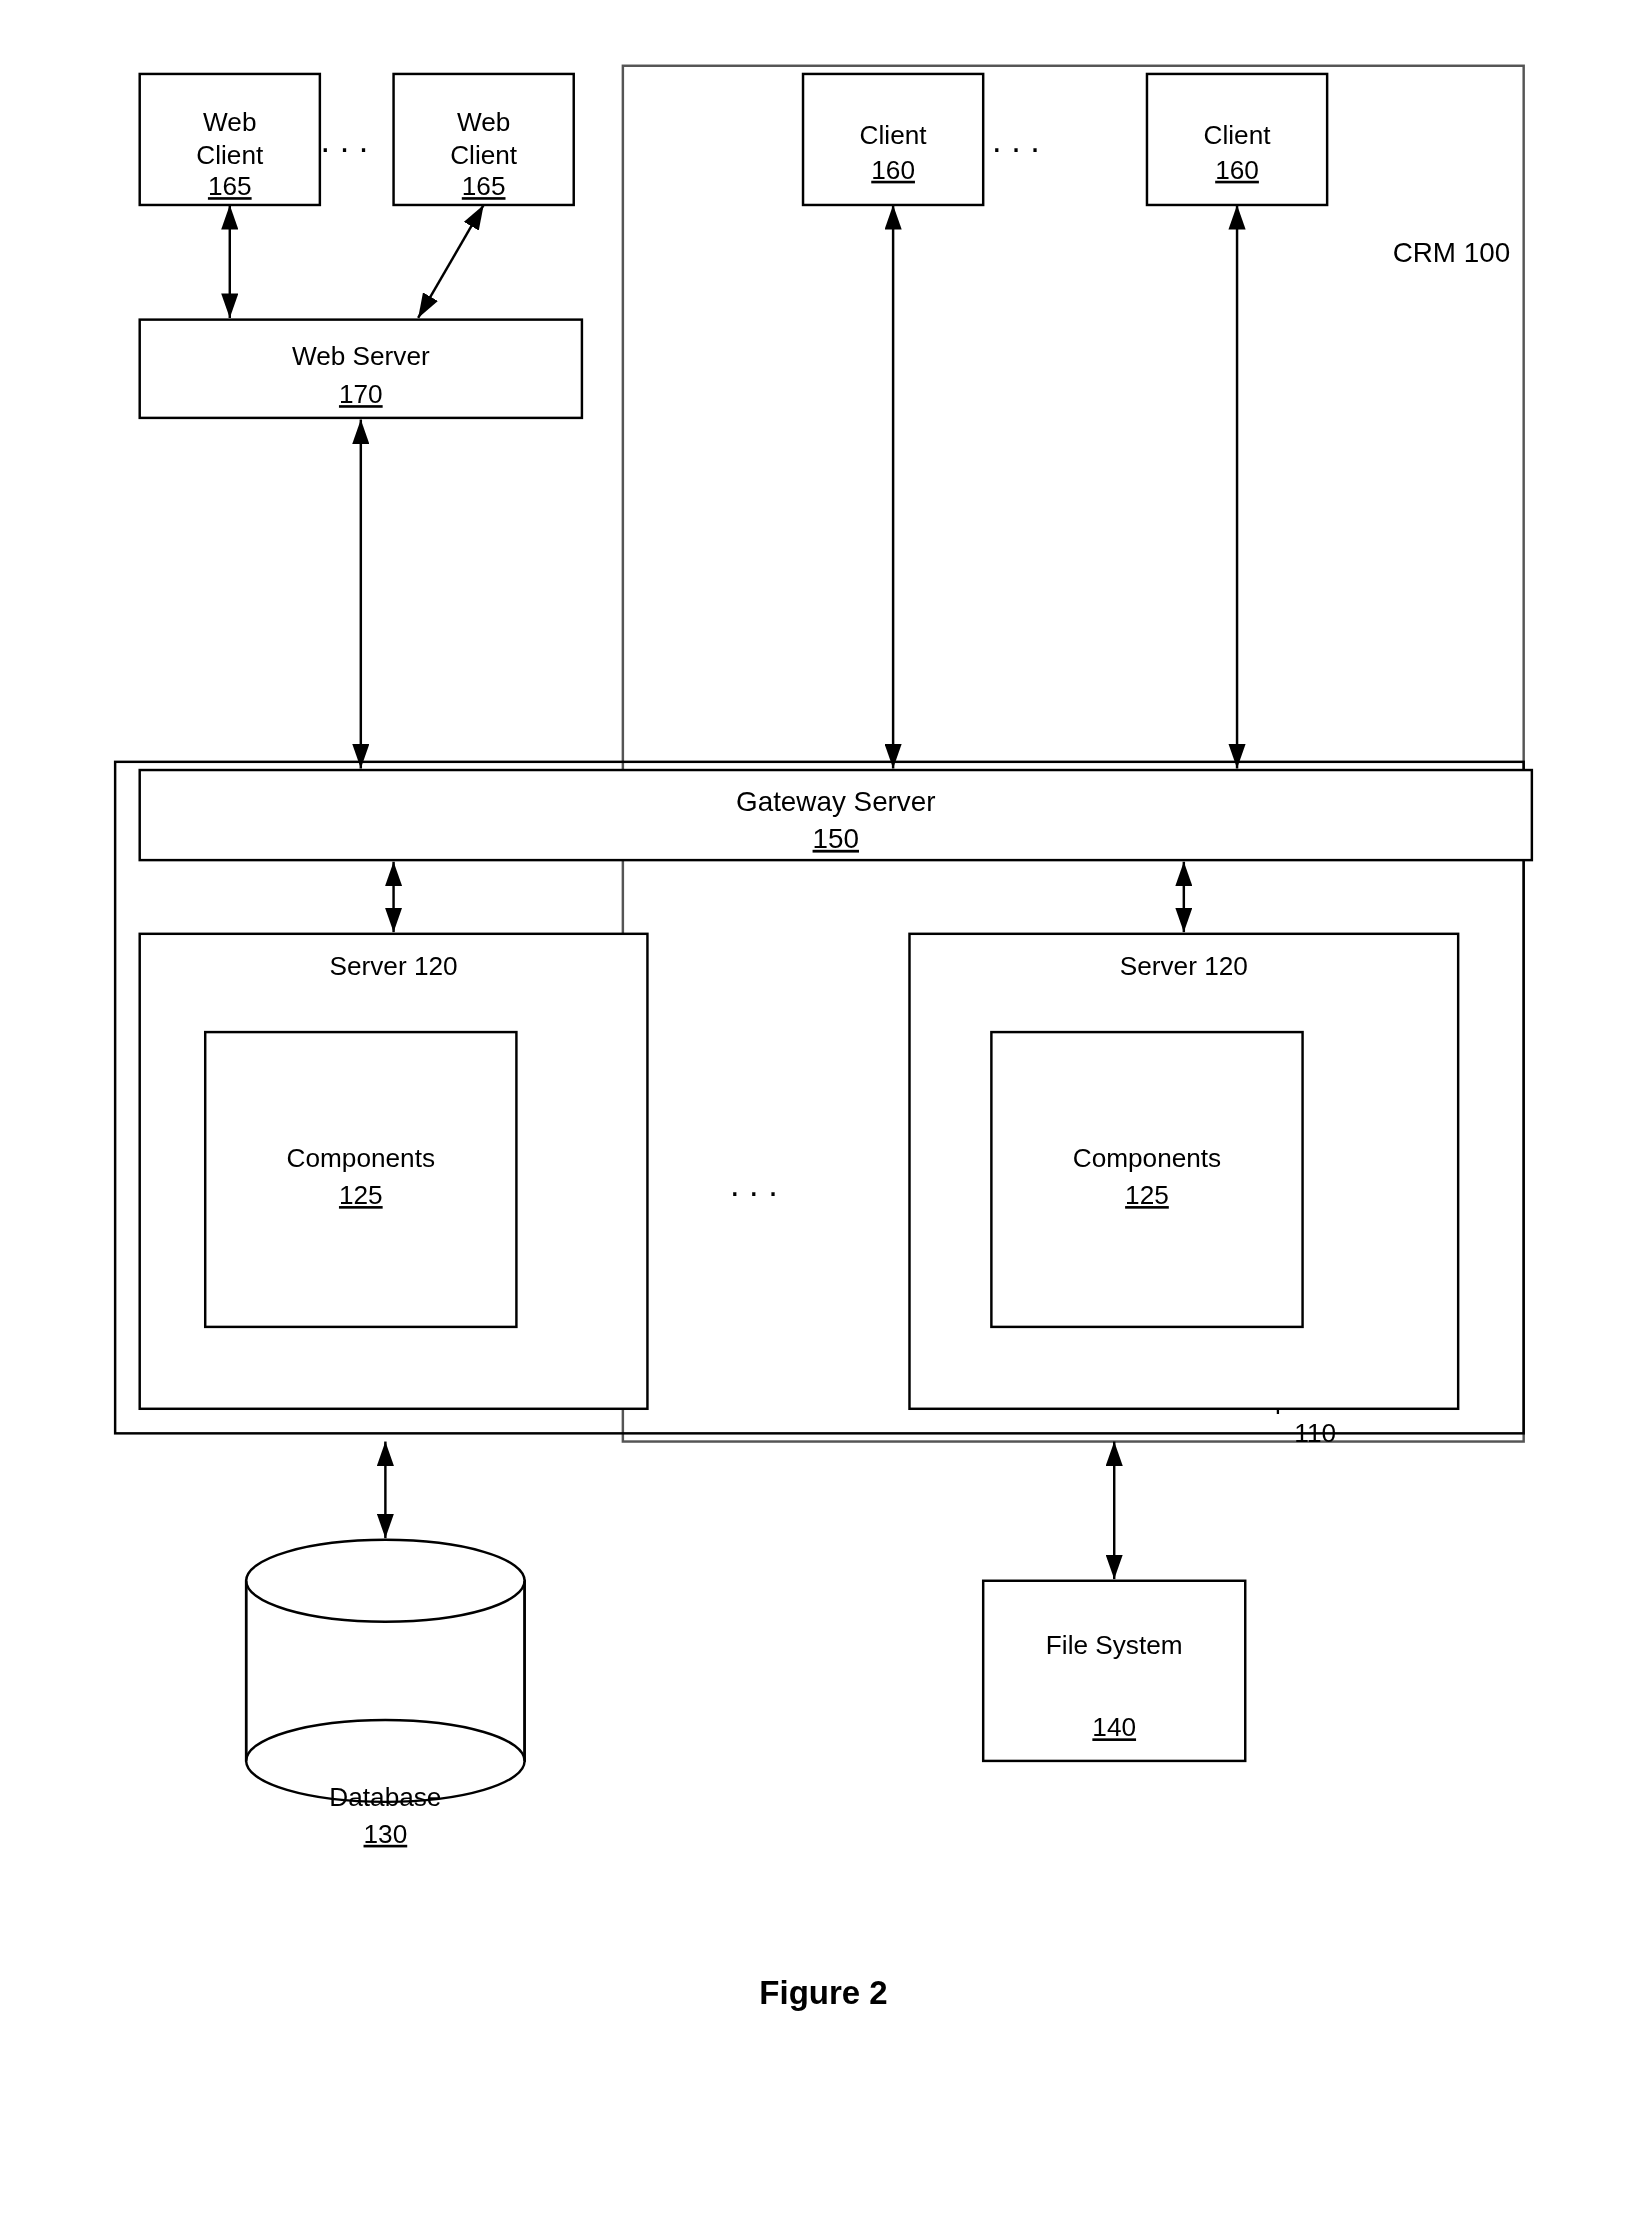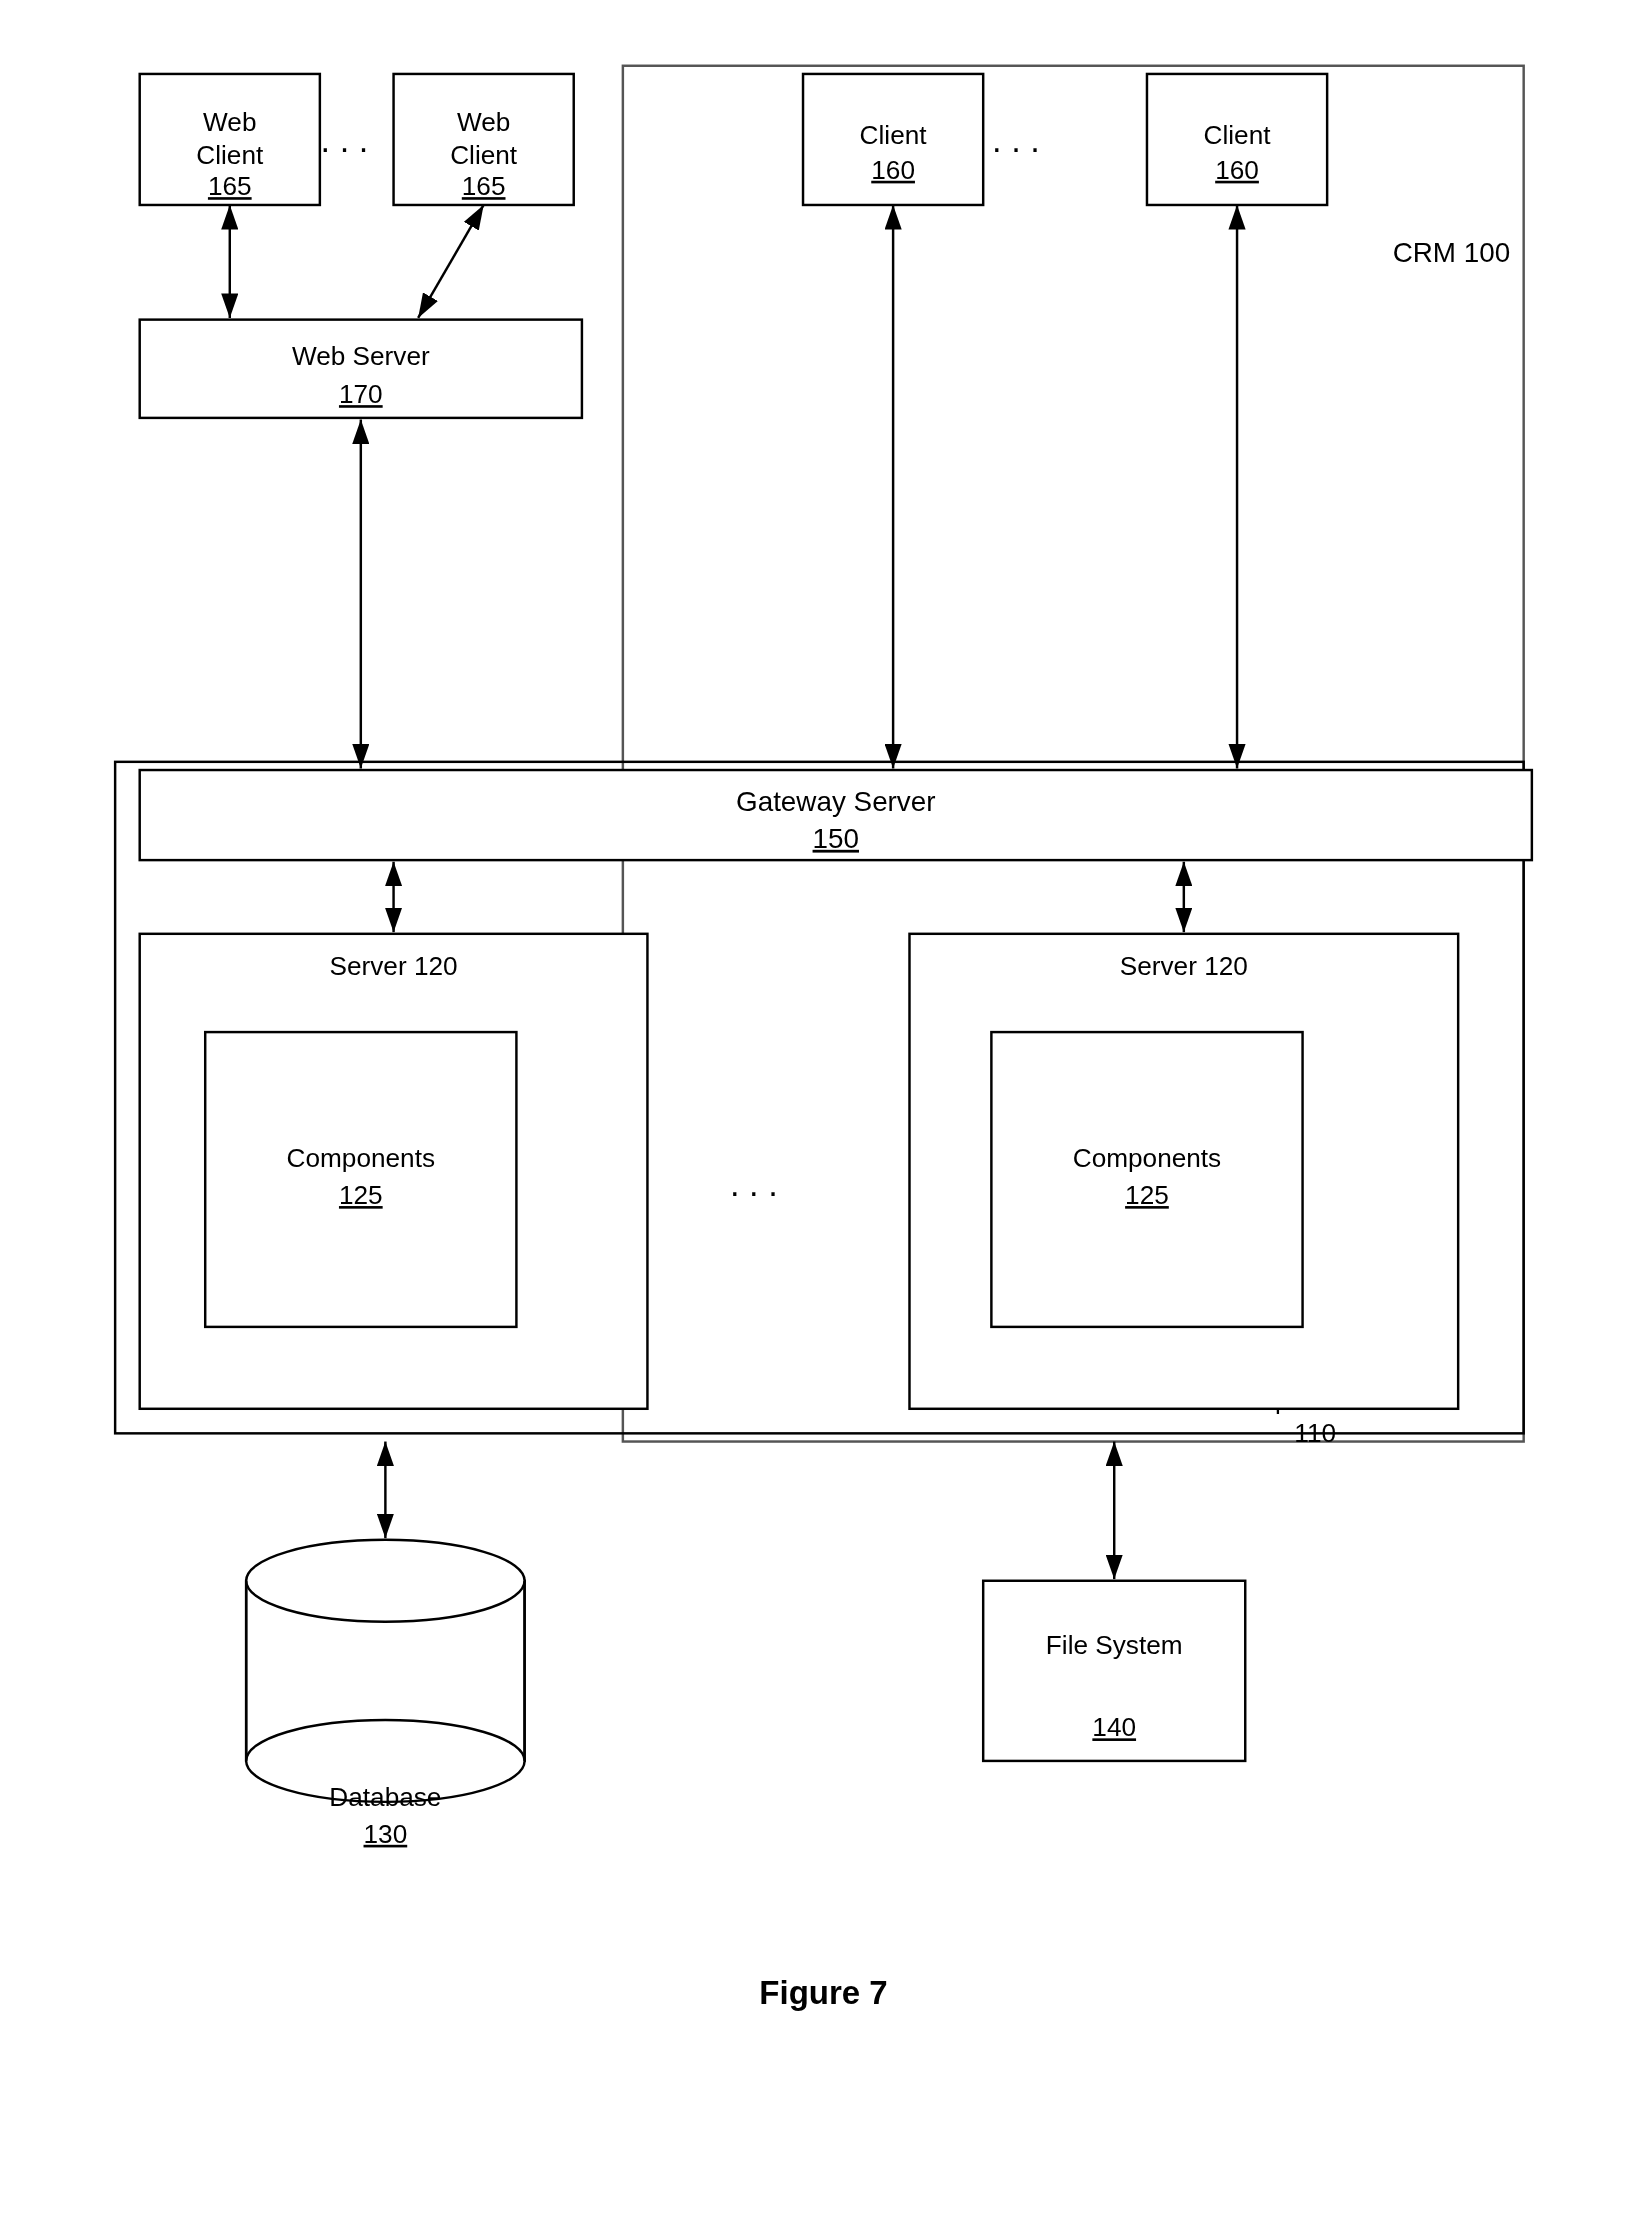--- a/index.html
+++ b/index.html
@@ -127,17 +127,17 @@
 
     <line x1="1365" y1="992" x2="1365" y2="1078" stroke="#000" stroke-width="3" marker-start="url(#arrowhead-rev)" marker-end="url(#arrowhead)"></line>
 
     <line x1="390" y1="1700" x2="390" y2="1818" stroke="#000" stroke-width="3" marker-start="url(#arrowhead-rev)" marker-end="url(#arrowhead)"></line>
 
     <line x1="1280" y1="1700" x2="1280" y2="1868" stroke="#000" stroke-width="3" marker-start="url(#arrowhead-rev)" marker-end="url(#arrowhead)"></line>
 
   </svg>
 
   <div class="figure-caption" style="top: 1925px;">
-    <span>Figure 7</span>
+    <span>Figure 2</span>
   </div>
 
 </div>
 
 
 </body></html>

